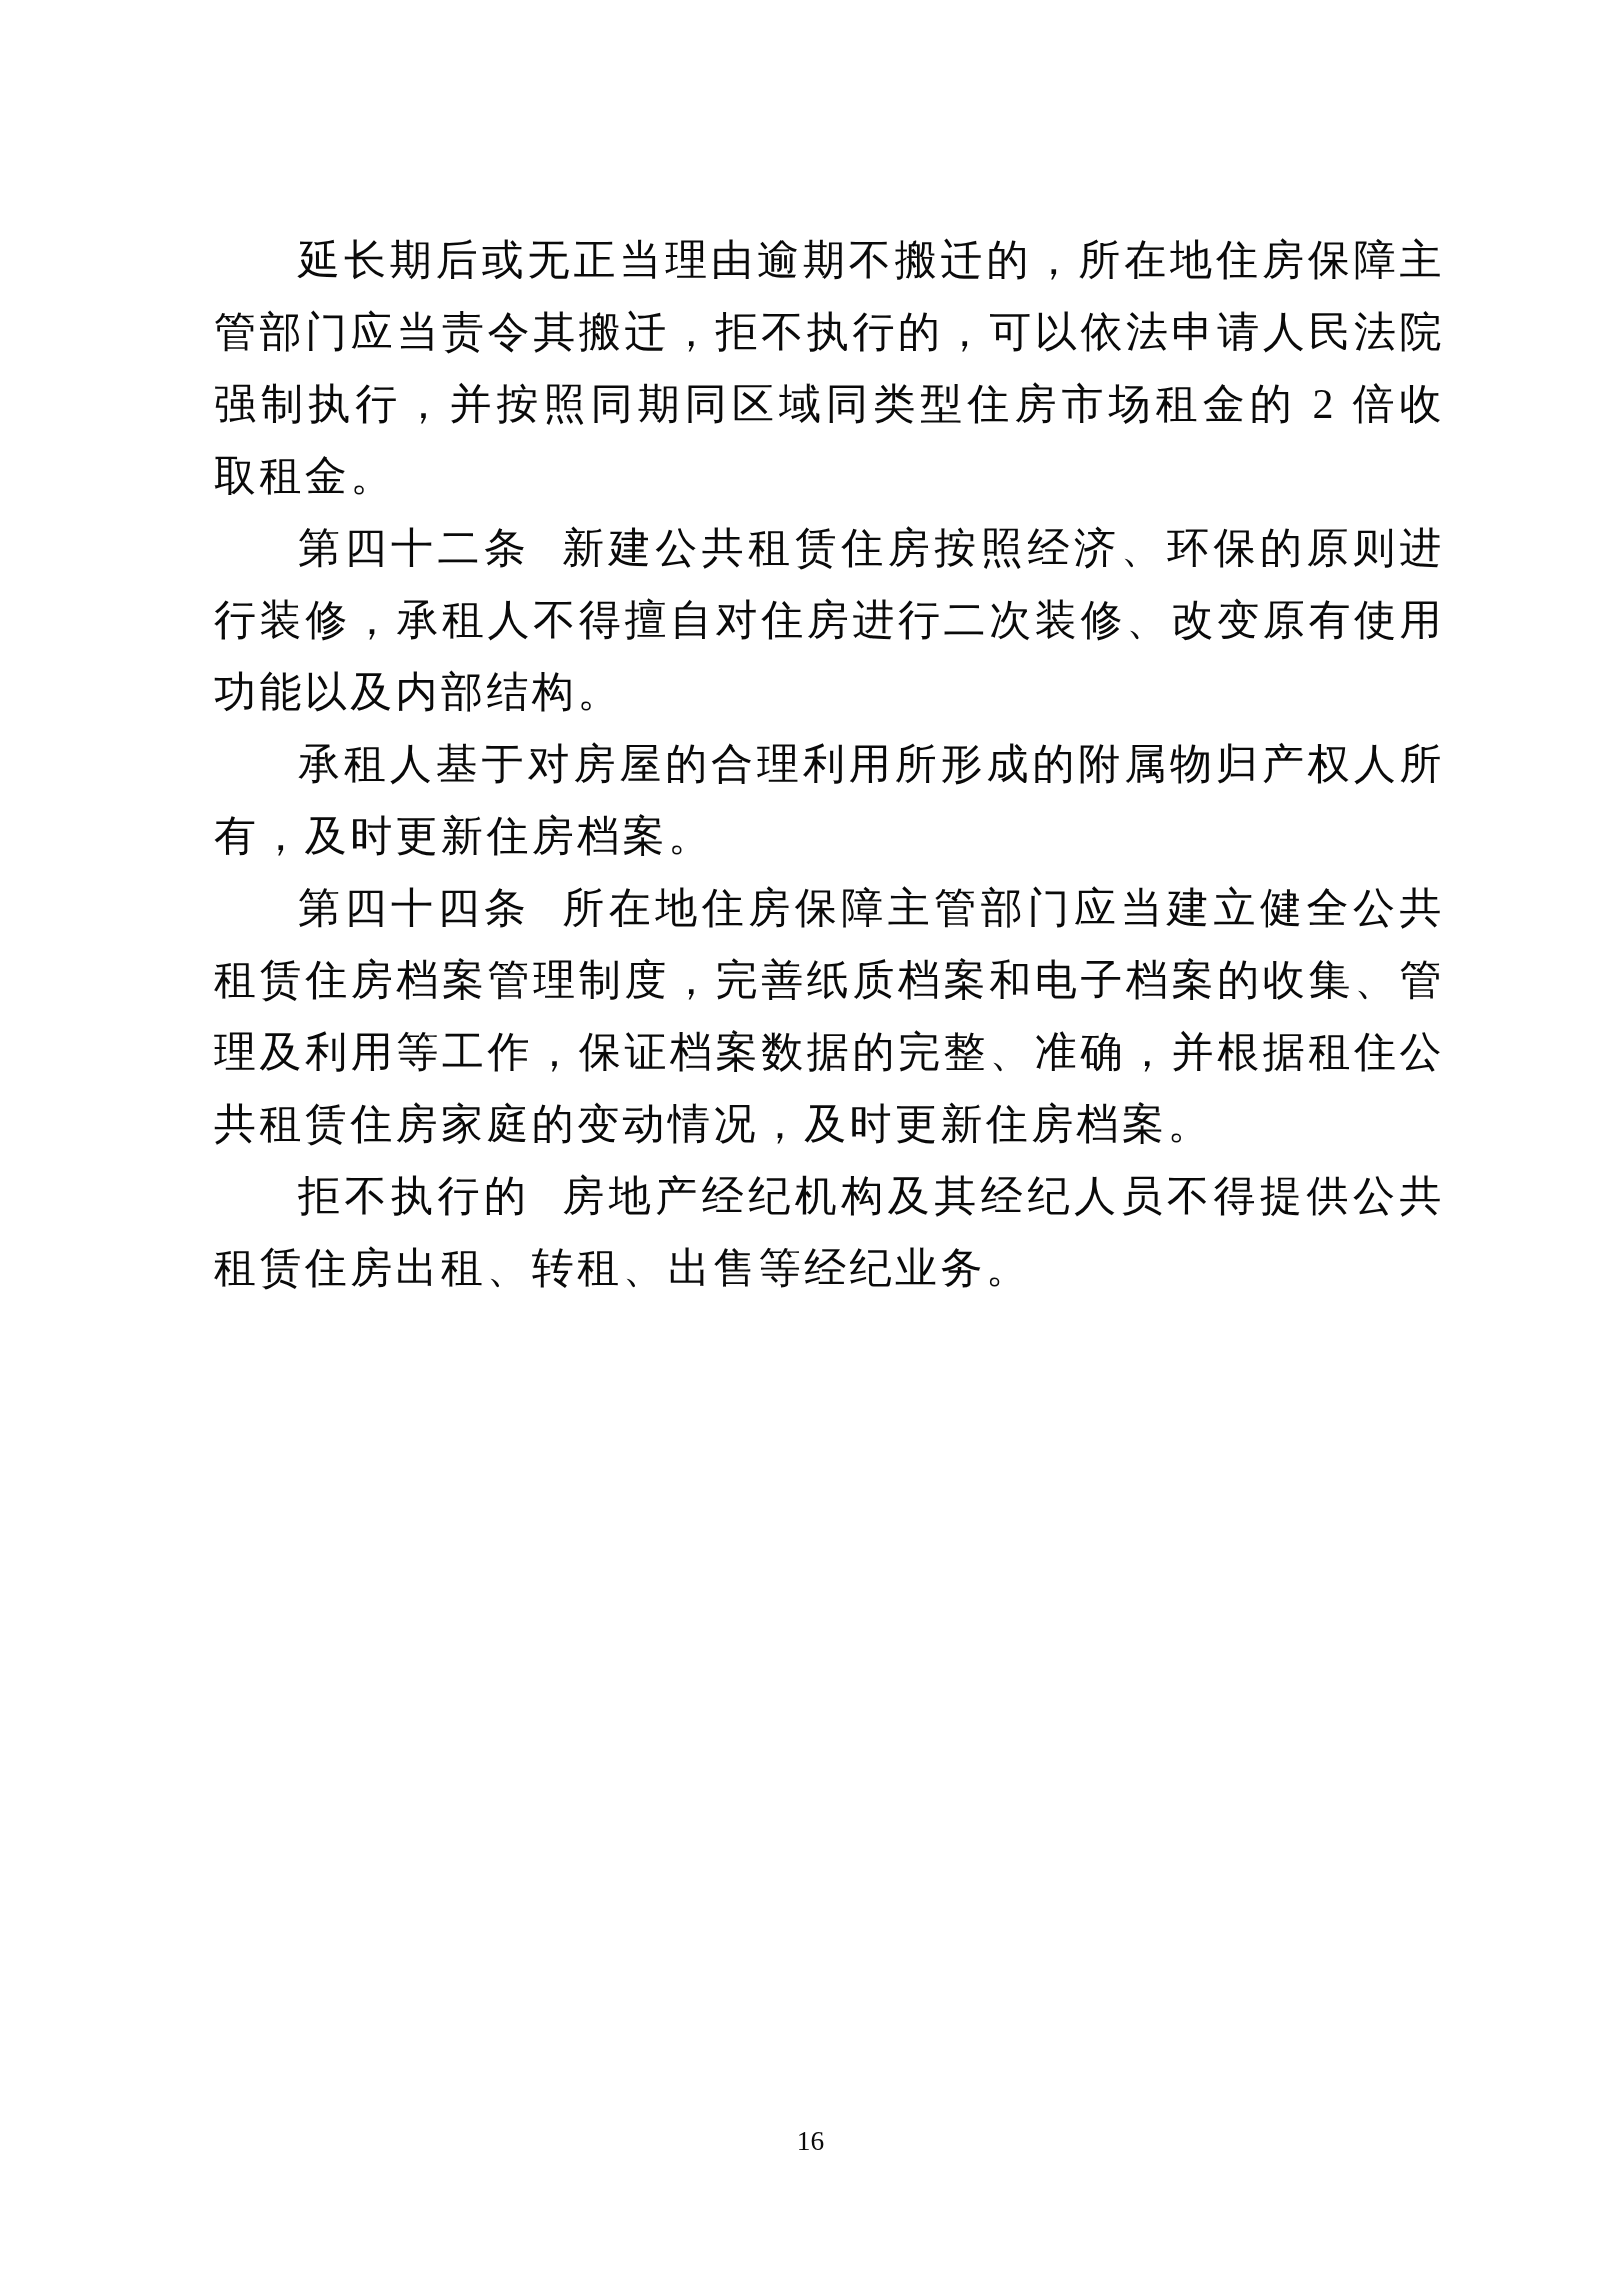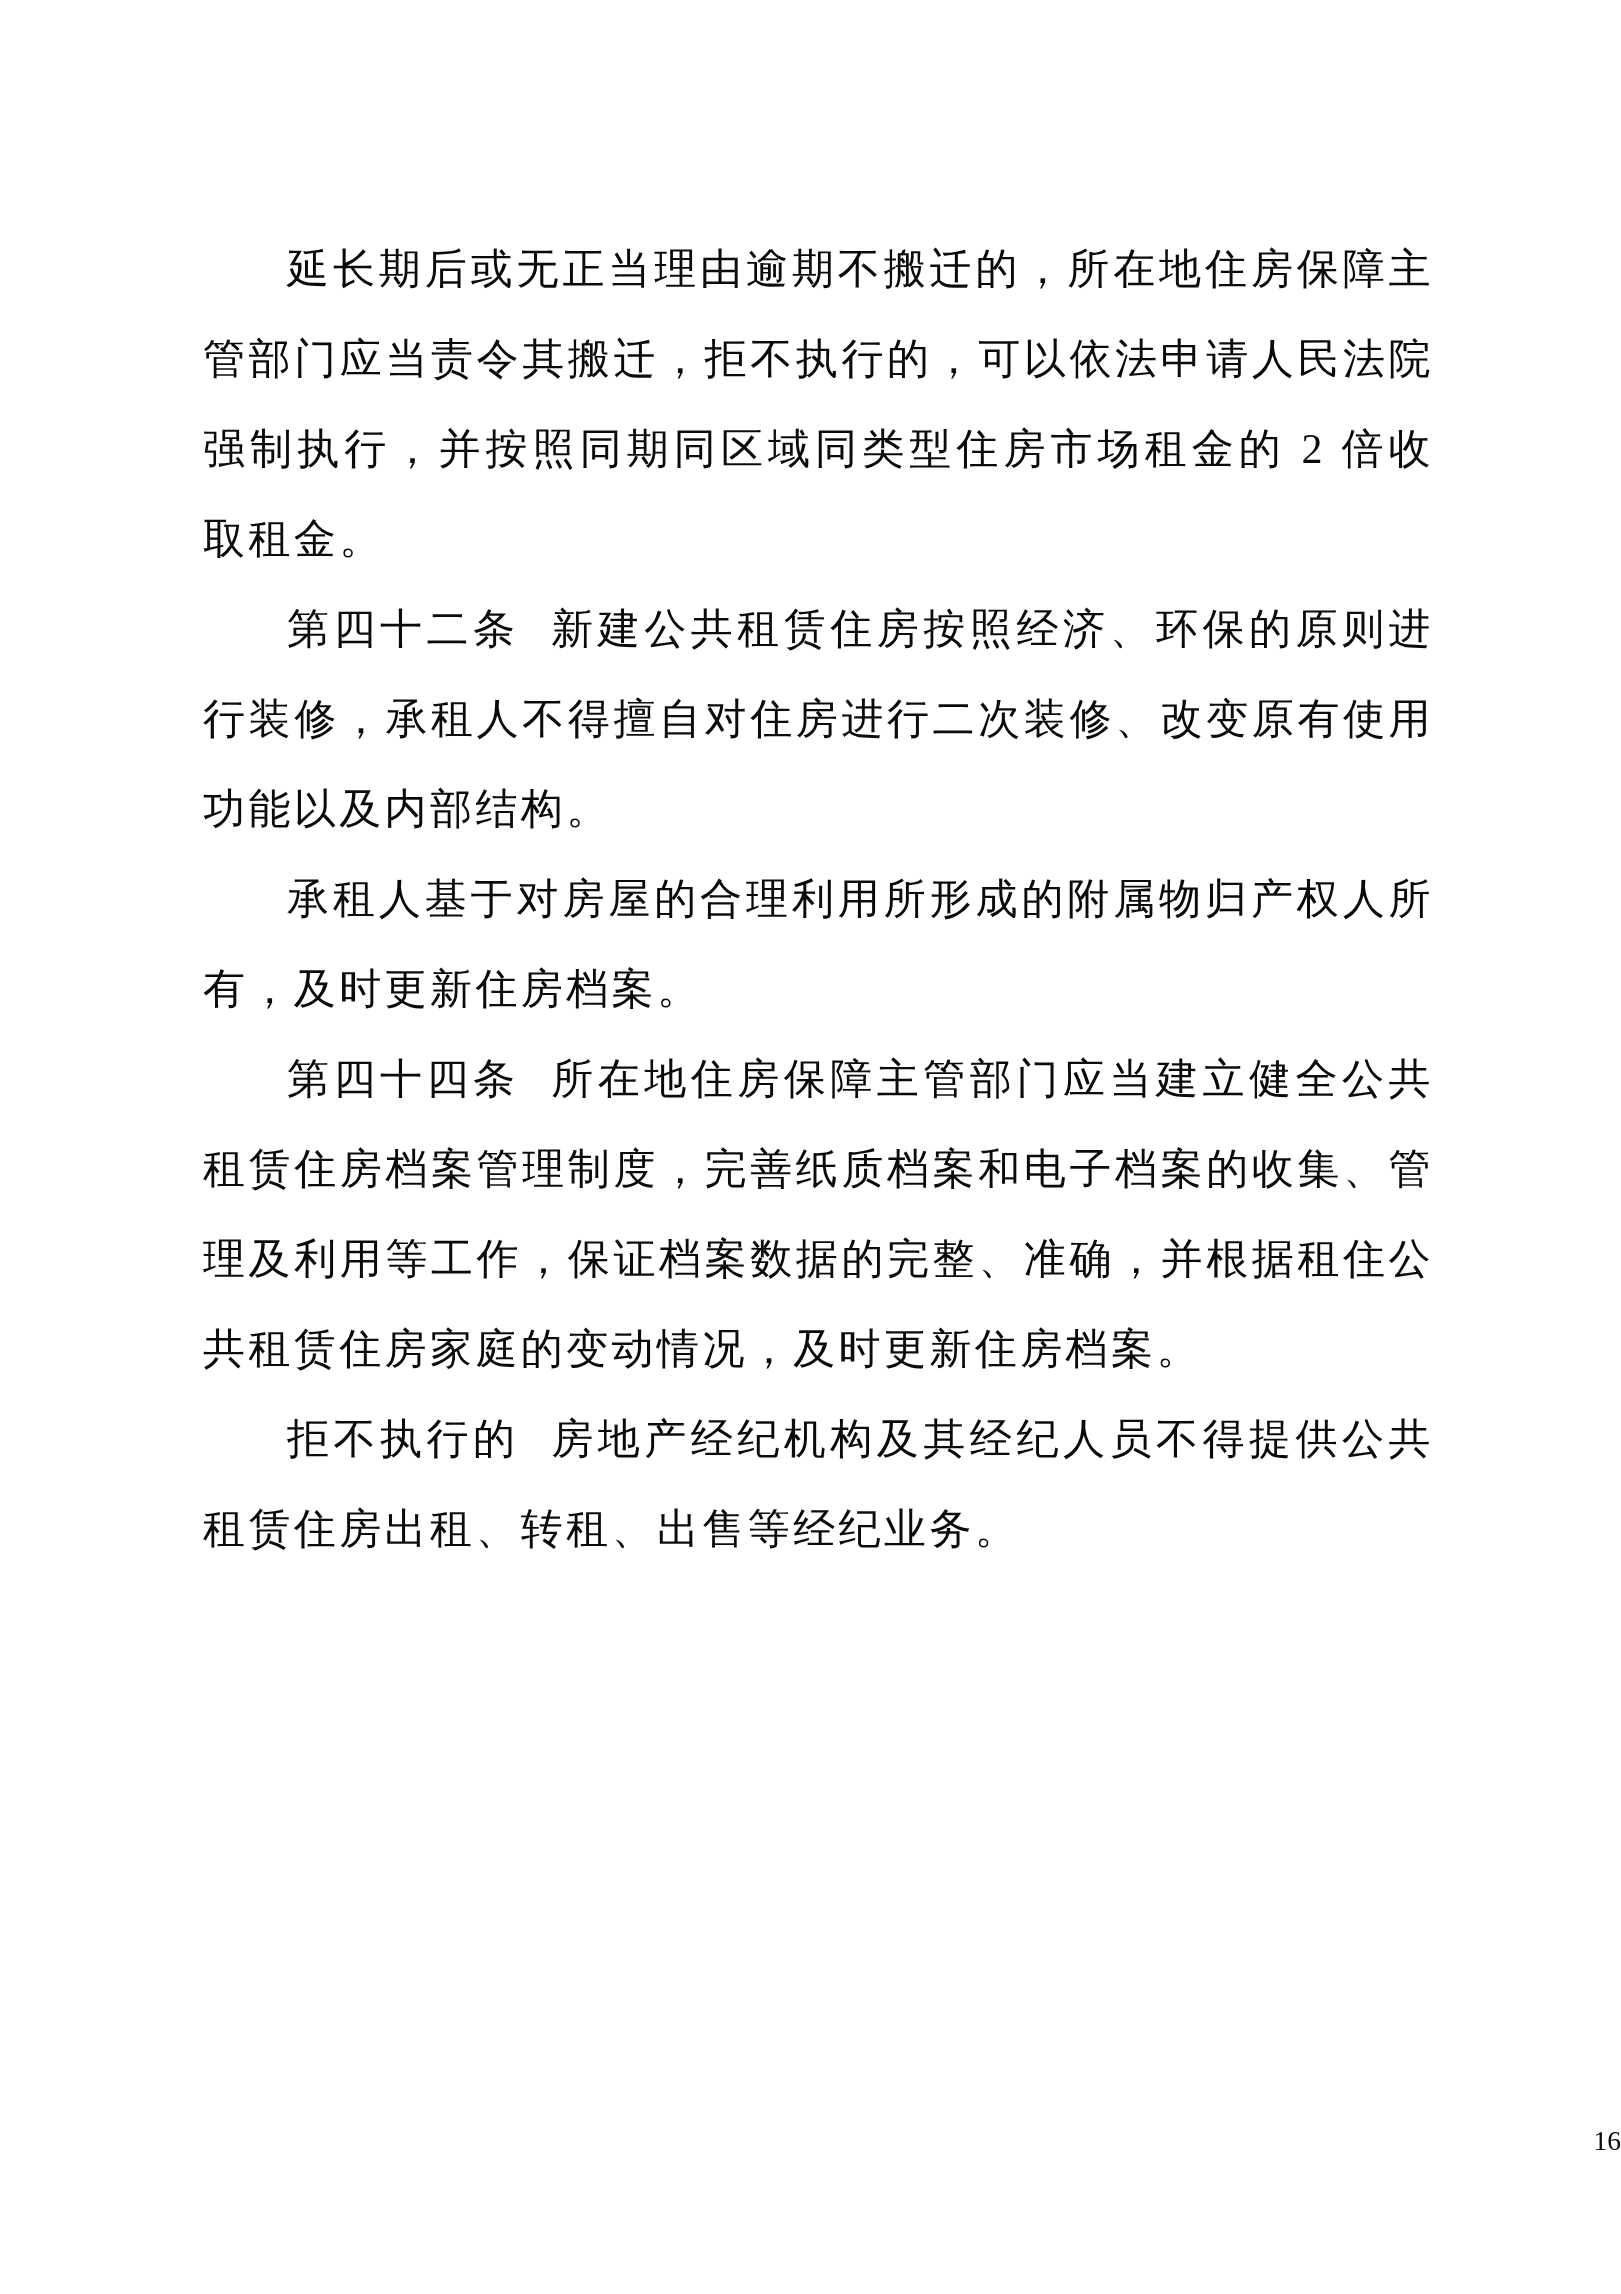--- a/index.html
+++ b/index.html
@@ -11,26 +11,26 @@
     position: relative;
     width: 1621px;
     height: 2295px;
     margin: 0 auto;
     background: #ffffff;
     overflow: hidden;
     color: #0a0a0a;
   }
   .content {
     position: absolute;
-    left: 203px;
+    left: 214px;
     top: 224px;
     width: 1231px;
     font-family: "Liberation Serif", "DejaVu Serif", serif;
     font-size: 42px;
-    line-height: 90px;
+    line-height: 72px;
     letter-spacing: 3.4px;
     text-align: justify;
     text-justify: inter-character;
     color: #0a0a0a;
   }
   .para {
     margin: 0;
     padding: 0;
     text-indent: 2em;
   }
@@ -40,21 +40,21 @@
     margin-right: 0.75em;
   }
   .article-head:empty {
     display: none;
   }
   .footer {
     position: absolute;
     left: 0;
     top: 2125px;
     width: 1621px;
-    text-align: right;
+    text-align: center;
     font-family: "Liberation Serif", "DejaVu Serif", serif;
     font-size: 27.4px;
     line-height: 33px;
     color: #0a0a0a;
   }
 </style>
 </head>
 <body>
 
 <div class="page">

